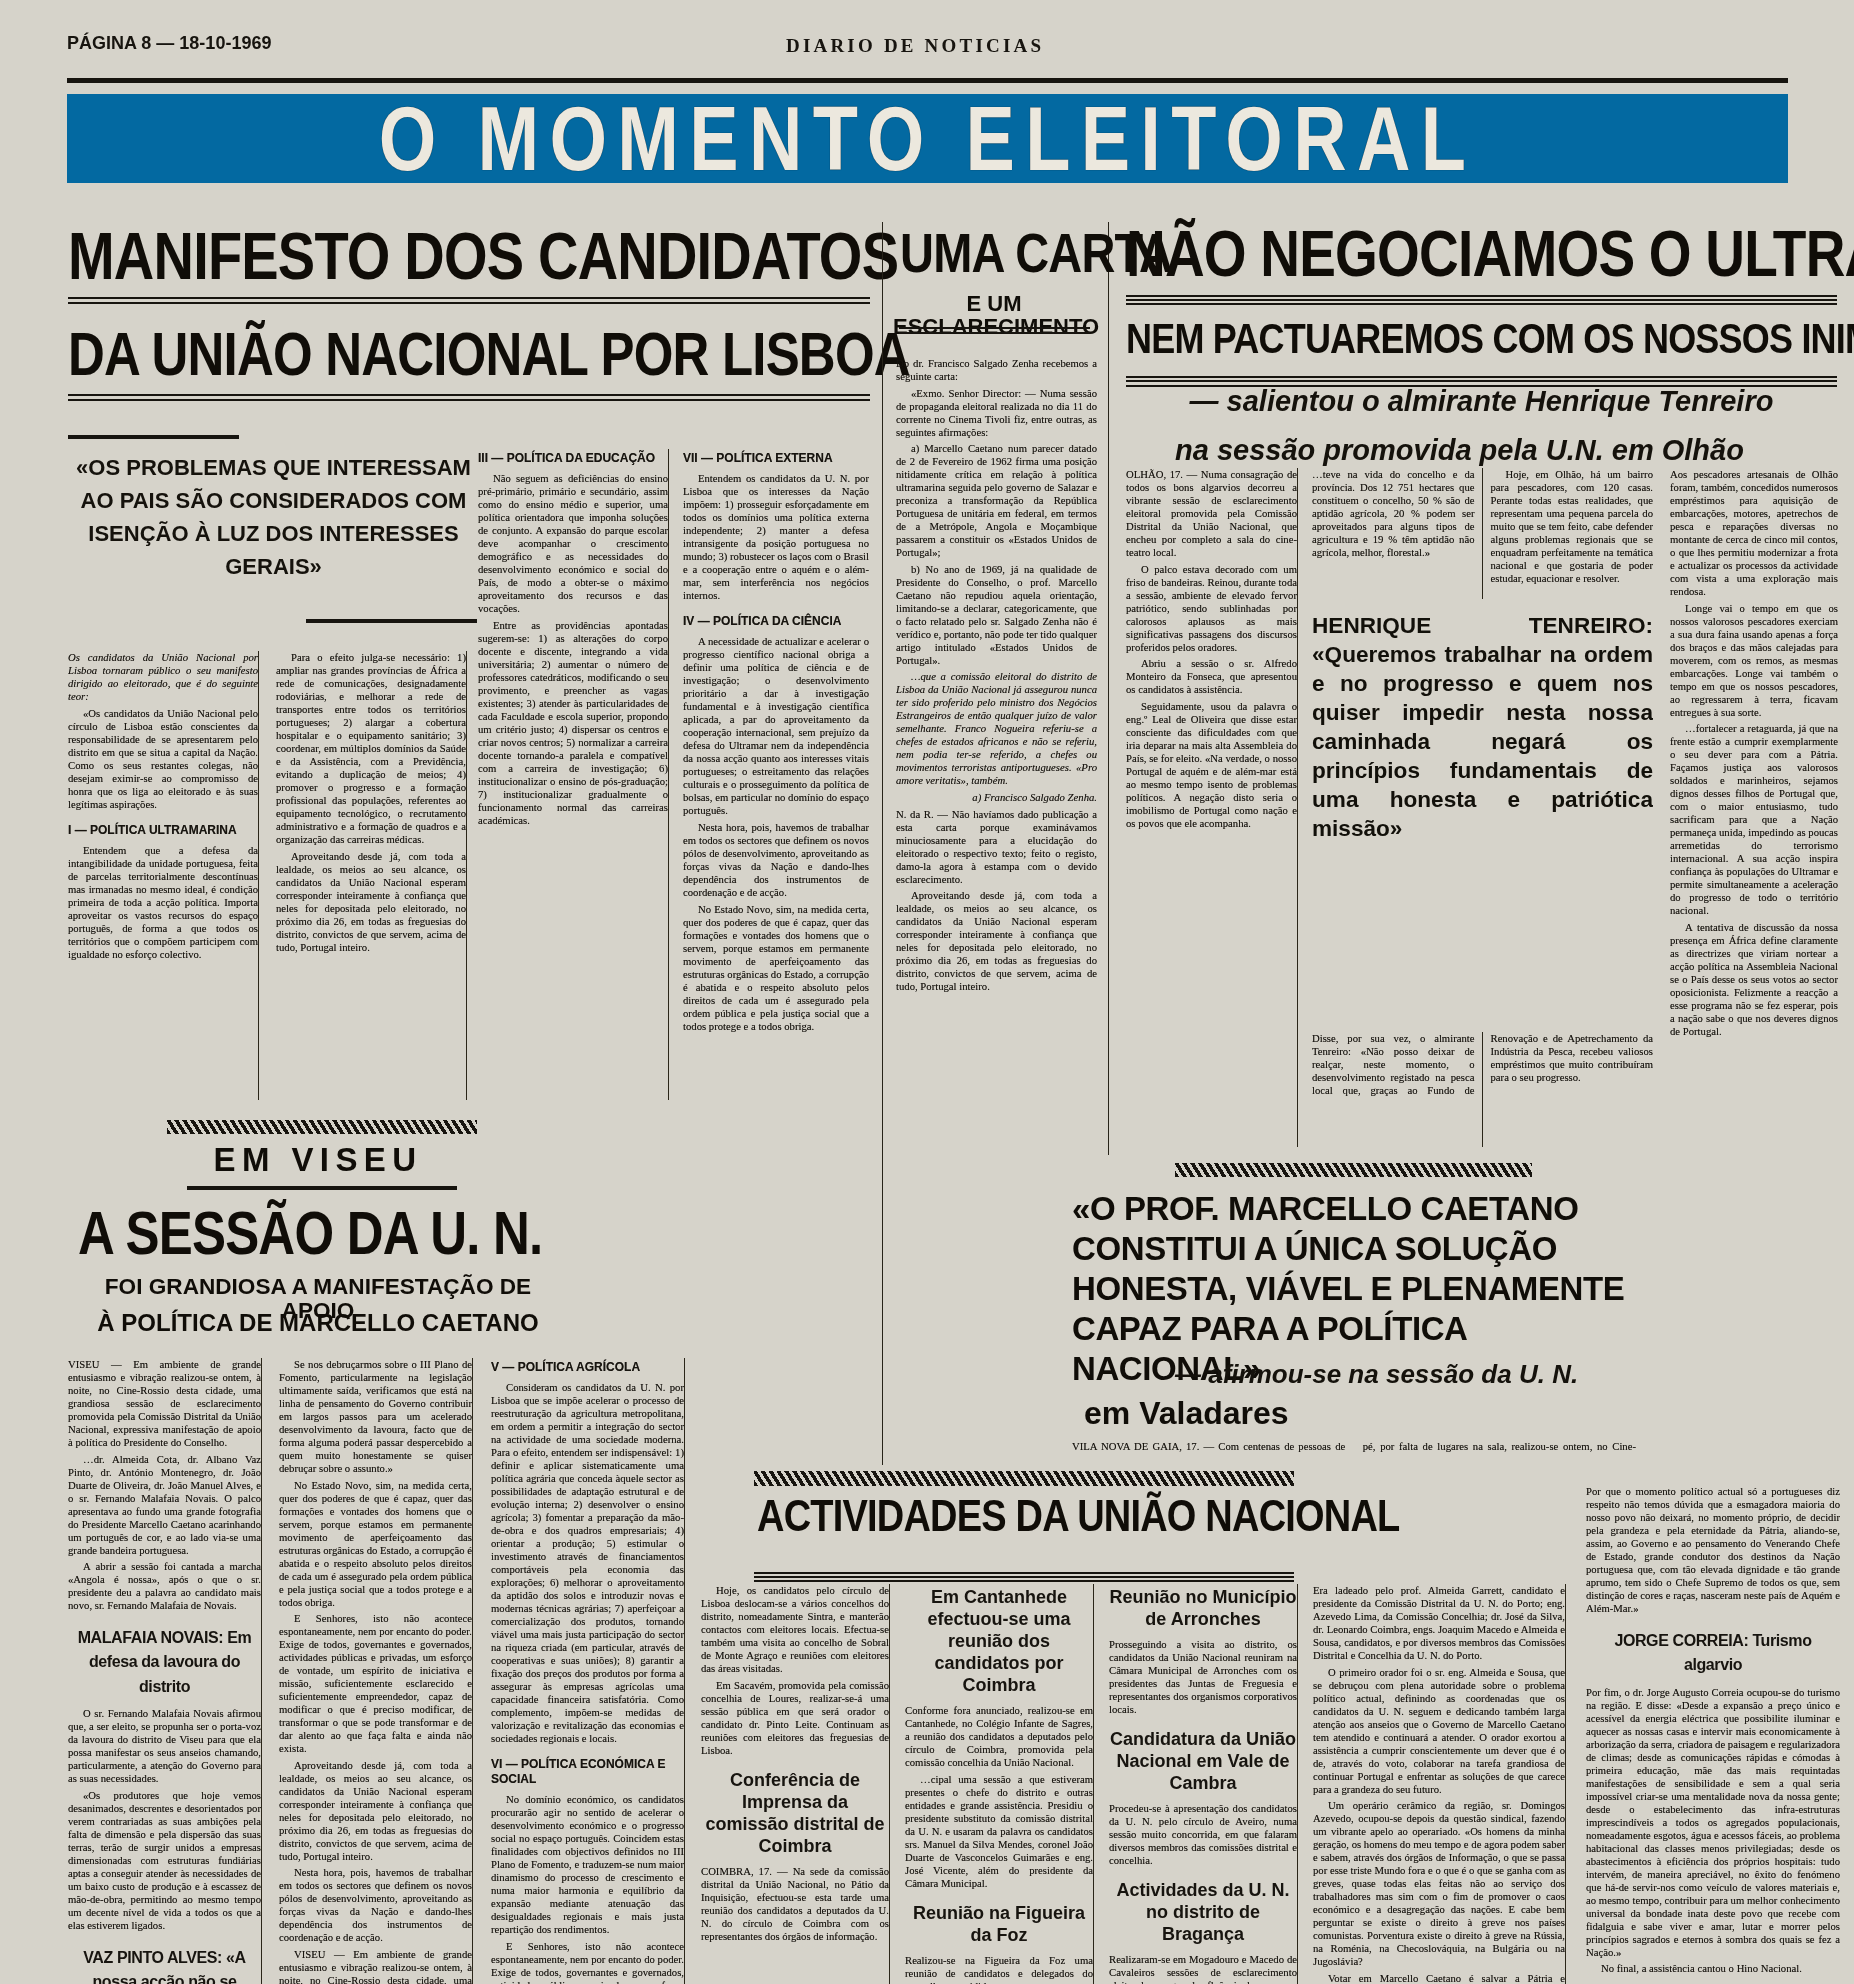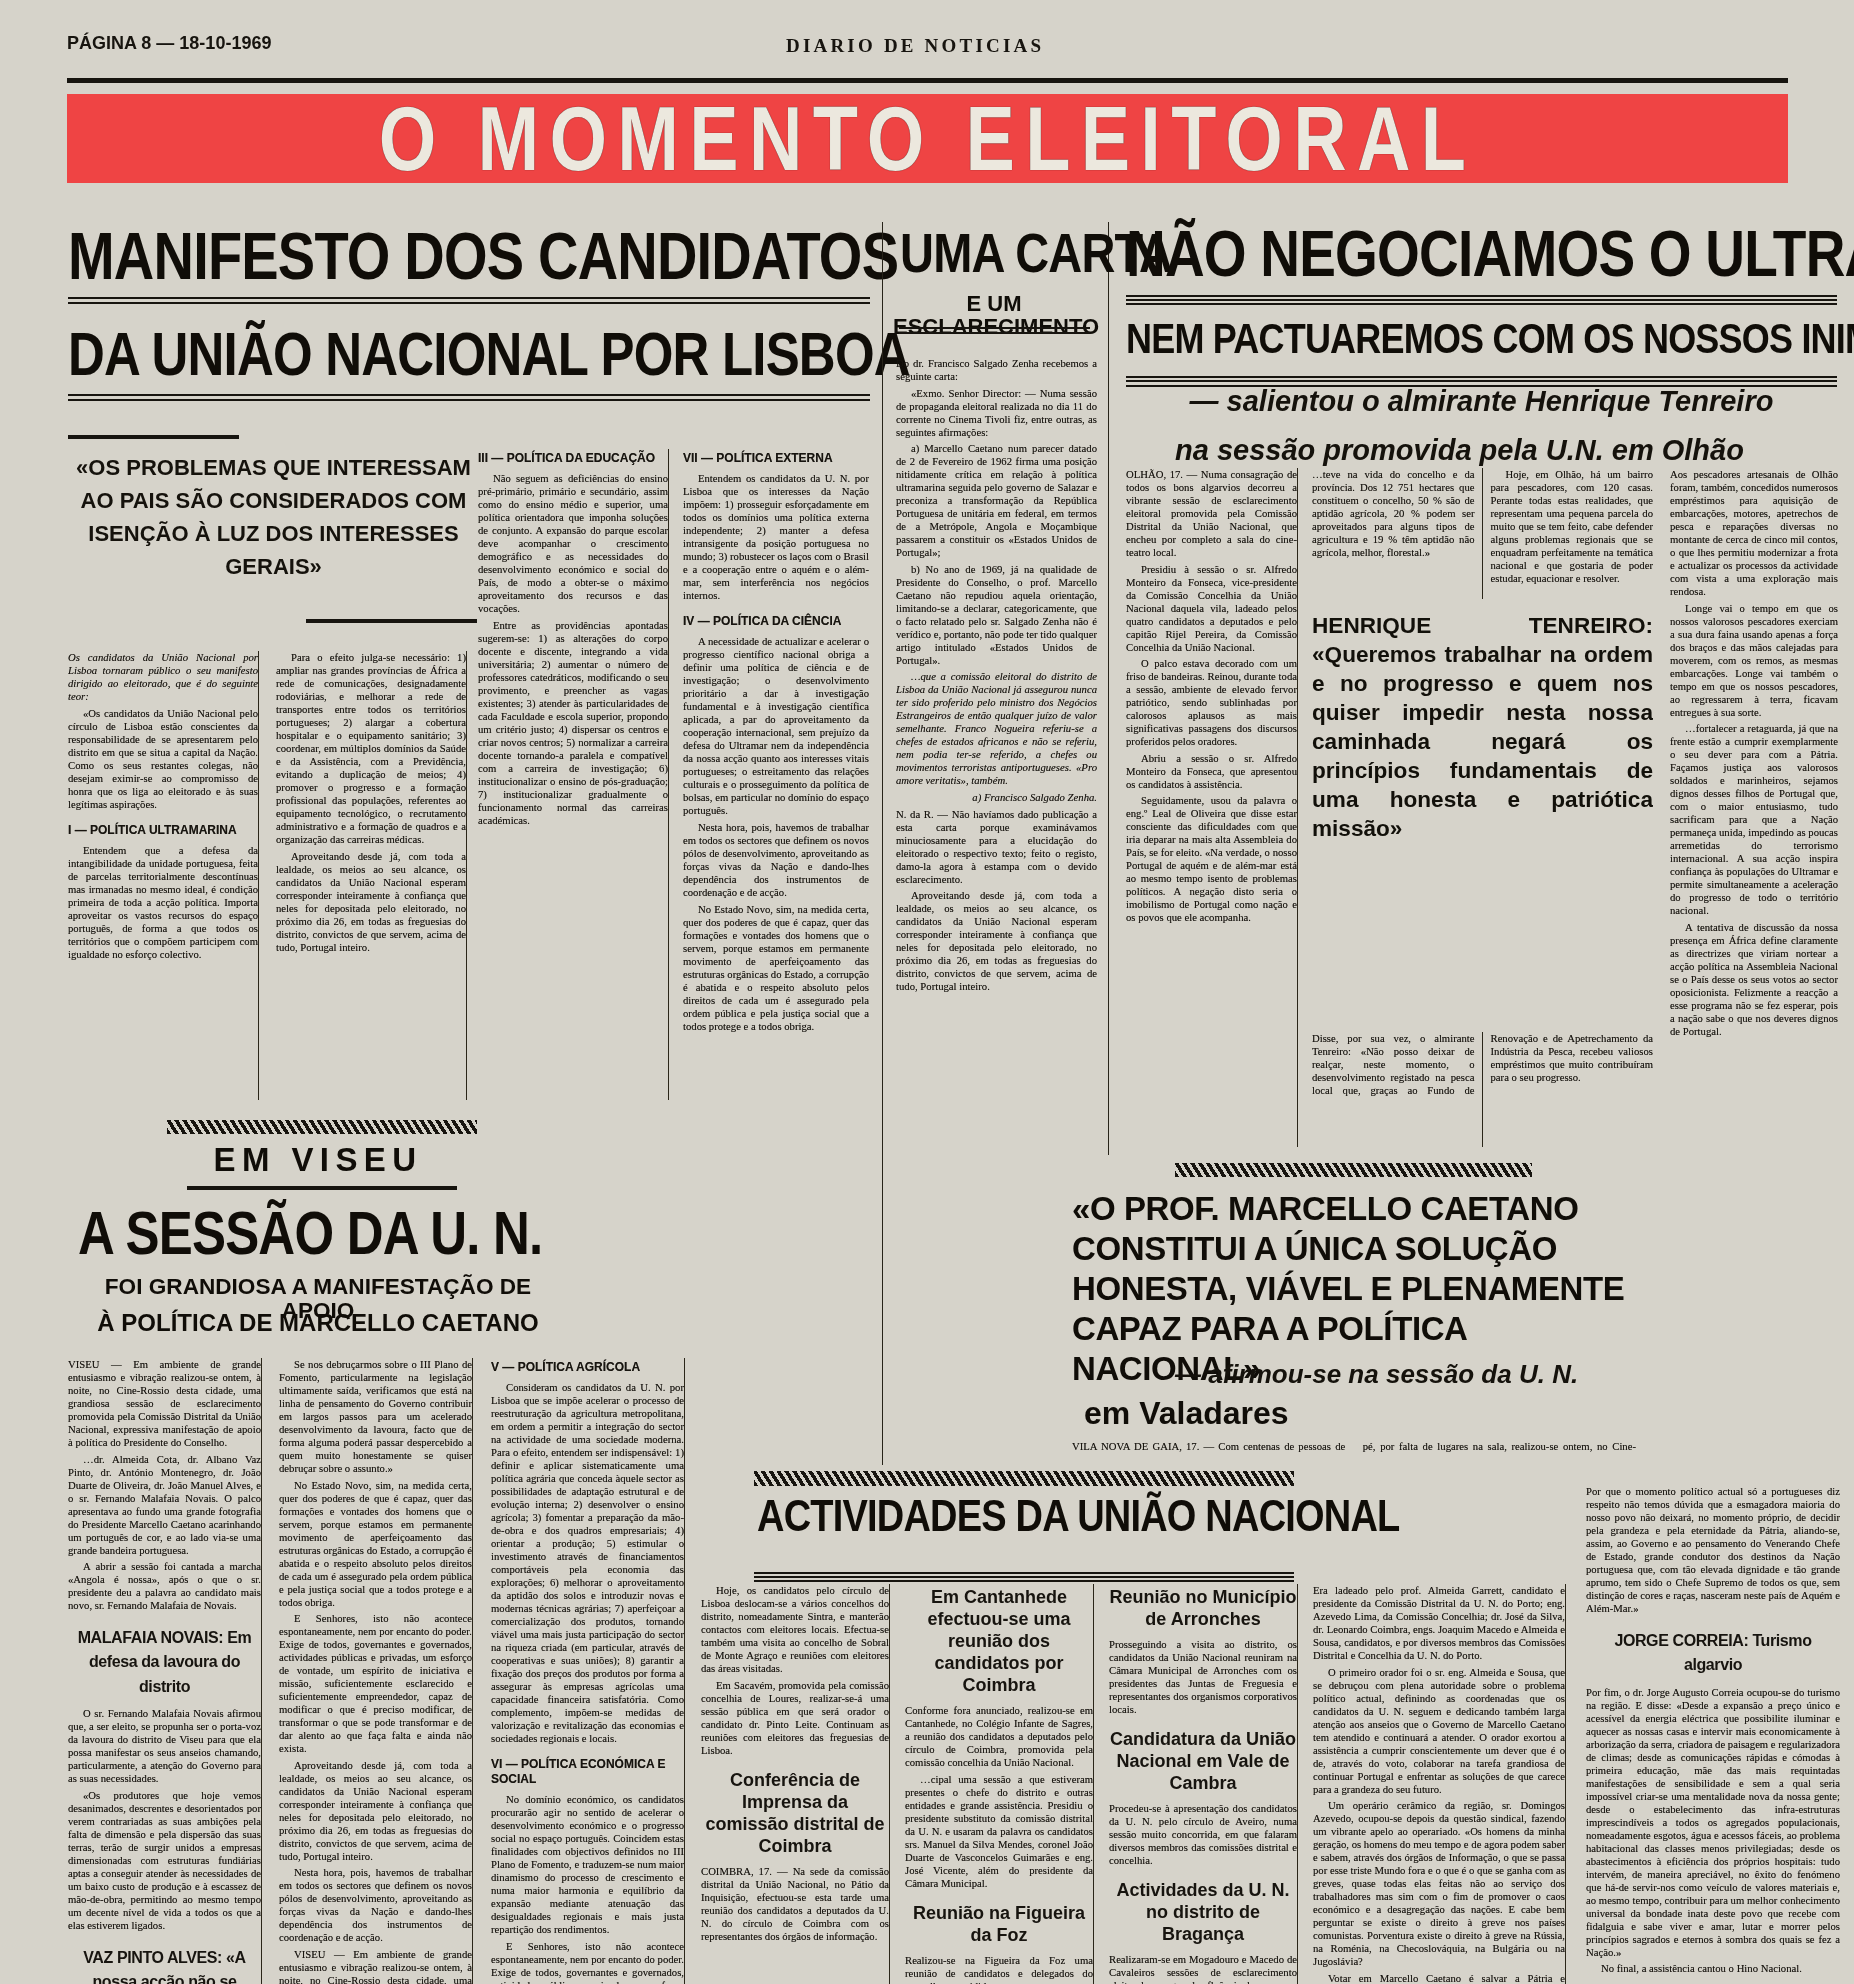--- a/index.html
+++ b/index.html
@@ -14,21 +14,21 @@
   .rule{background:#17140f;}
   .rule2{border-top:2.8px solid #17140f;border-bottom:2.8px solid #17140f;height:3.2px;background:transparent;}
   .rule3{border-top:2.4px solid #17140f;border-bottom:2.4px solid #17140f;height:6.4px;background:transparent;position:relative;}
   .rule3:after{content:"";position:absolute;left:0;right:0;top:2px;height:2px;background:#17140f;}
   .hatch{background:repeating-linear-gradient(58deg,#17140f 0 3.6px,transparent 3.6px 6.7px);}
   .vline{width:1.2px;background:#272319;}
   
   .h-giant{font-family:"Liberation Sans",sans-serif;font-weight:800;letter-spacing:-0.8px;line-height:1.02;color:#100d08;transform:scaleY(1.18);transform-origin:top left;white-space:nowrap;}
   .h-big{font-family:"Liberation Sans",sans-serif;font-weight:800;line-height:1.05;color:#100d08;}
   .center{text-align:center;}
-  .banner{background:#ef4444;display:flex;align-items:center;justify-content:center;}
+  .banner{background:#0369a1;display:flex;align-items:center;justify-content:center;}
   .banner span{font-family:"Liberation Sans",sans-serif;font-weight:800;font-size:74px;letter-spacing:10.3px;color:#ece8de;transform:scaleY(1.22);white-space:nowrap;text-shadow:0 0 0.8px #000;}
   .kicker{font-family:"Liberation Sans",sans-serif;font-weight:800;font-size:22px;line-height:33px;text-align:center;color:#15120c;}
   .byline-it{font-family:"Liberation Sans",sans-serif;font-style:italic;font-weight:700;color:#15120c;}
   
   .col{position:absolute;overflow:hidden;font-size:10.7px;line-height:13px;text-align:justify;text-shadow:0 0 0.4px rgba(23,20,15,.5);}
   .col p{margin:0 0 3.6px;text-indent:15px;}
   .col p.noind{text-indent:0;}
   .col .it{font-style:italic;}
   .col .sig{text-align:right;font-style:italic;text-indent:0;}
   .sechead{font-family:"Liberation Sans",sans-serif;font-weight:700;font-size:12px;line-height:15px;text-align:left;text-indent:0;margin:12px 0 6.4px;}
@@ -134,21 +134,20 @@
 
 <div class="abs h-giant" style="left:1126px;top:221px;font-size:55px;">NÃO NEGOCIAMOS O ULTRAMAR</div>
 <div class="abs rule3" style="left:1126px;top:295px;width:711px;"></div>
 <div class="abs h-giant" style="left:1126px;top:318px;font-size:36px;">NEM PACTUAREMOS COM OS NOSSOS INIMIGOS</div>
 <div class="abs rule3" style="left:1126px;top:366px;width:711px;"></div>
 <div class="abs byline-it center" style="left:1126px;top:385px;width:711px;font-size:29px;">— salientou o almirante Henrique Tenreiro</div>
 <div class="abs byline-it" style="left:1175px;top:434px;width:675px;font-size:29px;">na sessão promovida pela U.N. em Olhão</div>
 
 <div class="col bordered-r" style="left:1126px;top:468px;width:171px;height:679px;">
   <p class="noind">OLHÃO, 17. — Numa consagração de todos os bons algarvios decorreu a vibrante sessão de esclarecimento eleitoral promovida pela Comissão Distrital da União Nacional, que encheu por completo a sala do cine-teatro local.</p>
-  <p>Presidiu à sessão o sr. Alfredo Monteiro da Fonseca, vice-presidente da Comissão Concelhia da União Nacional daquela vila, ladeado pelos quatro candidatos a deputados e pelo capitão Rijel Pereira, da Comissão Concelhia da União Nacional.</p>
   <p>O palco estava decorado com um friso de bandeiras. Reinou, durante toda a sessão, ambiente de elevado fervor patriótico, sendo sublinhadas por calorosos aplausos as mais significativas passagens dos discursos proferidos pelos oradores.</p>
   <p>Abriu a sessão o sr. Alfredo Monteiro da Fonseca, que apresentou os candidatos à assistência.</p>
   <p>Seguidamente, usou da palavra o eng.º Leal de Oliveira que disse estar consciente das dificuldades com que iria deparar na mais alta Assembleia do País, se for eleito. «Na verdade, o nosso Portugal de aquém e de além-mar está ao mesmo tempo isento de problemas políticos. A negação disto seria o imobilismo de Portugal como nação e os povos que ele acompanha.</p>
 </div>
 
 <div class="col" style="left:1312px;top:468px;width:341px;height:131px;column-count:2;column-gap:16px;column-rule:1.2px solid #2b2619;">
   <p class="noind">…teve na vida do concelho e da província. Dos 12 751 hectares que constituem o concelho, 50 % são de aptidão agrícola, 20 % podem ser aproveitados para alguns tipos de agricultura e 19 % têm aptidão não agrícola, melhor, florestal.»</p>
   <p>Hoje, em Olhão, há um bairro para pescadores, com 120 casas. Perante todas estas realidades, que representam uma pequena parcela do muito que se tem feito, cabe defender alguns problemas regionais que se enquadram perfeitamente na temática nacional e que gostaria de poder estudar, equacionar e resolver.</p>
 </div>
 <div class="abs bold-block" style="left:1312px;top:611px;width:341px;height:409px;overflow:hidden;">

